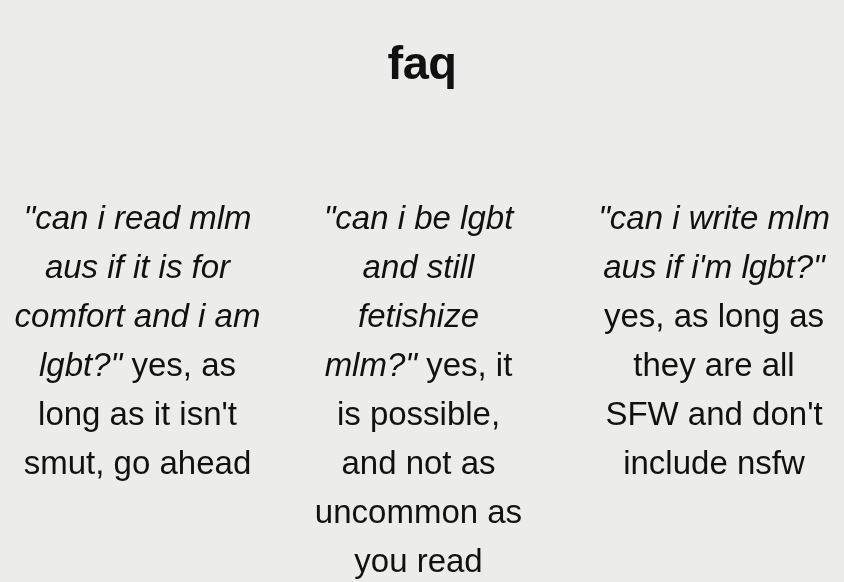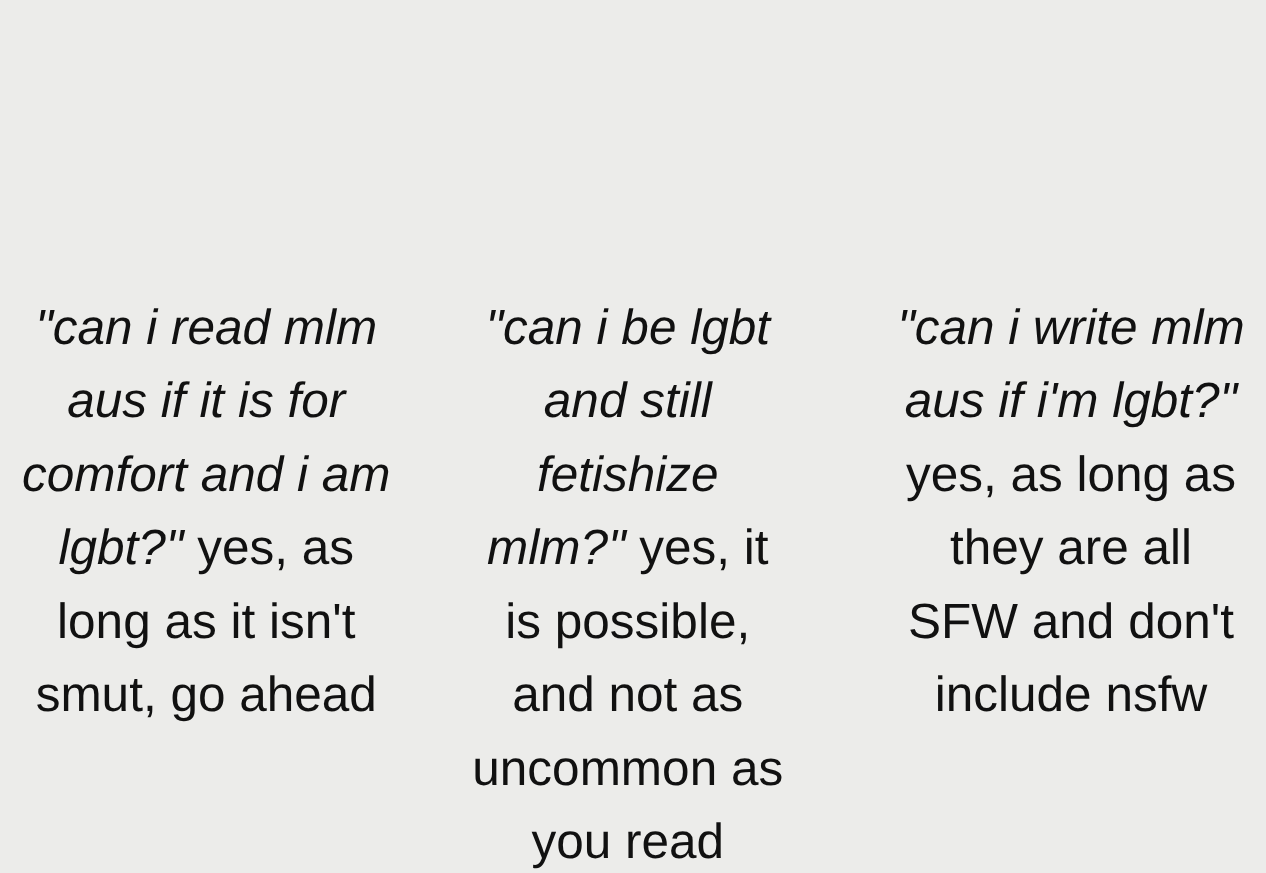--- a/index.html
+++ b/index.html
@@ -74,20 +74,21 @@
   .faq-answer {
     font-style: normal;
     margin-top: 45px;
   }
 </style>
 </head>
 <body>
 
 <div class="page">
 
+  <h1 class="page-title">faq</h1>
 
   <div class="faq-columns">
 
     <p class="faq-item col-1">
       <span class="faq-question">"can i read mlm aus if it is for comfort and i am lgbt?"</span><span class="faq-answer"> yes, as long as it isn't smut, go ahead</span>
     </p>
 
     <p class="faq-item col-2">
       <span class="faq-question">"can i be lgbt and still fetishize mlm?"</span><span class="faq-answer"> yes, it is possible, and not as uncommon as you read</span>
     </p>

